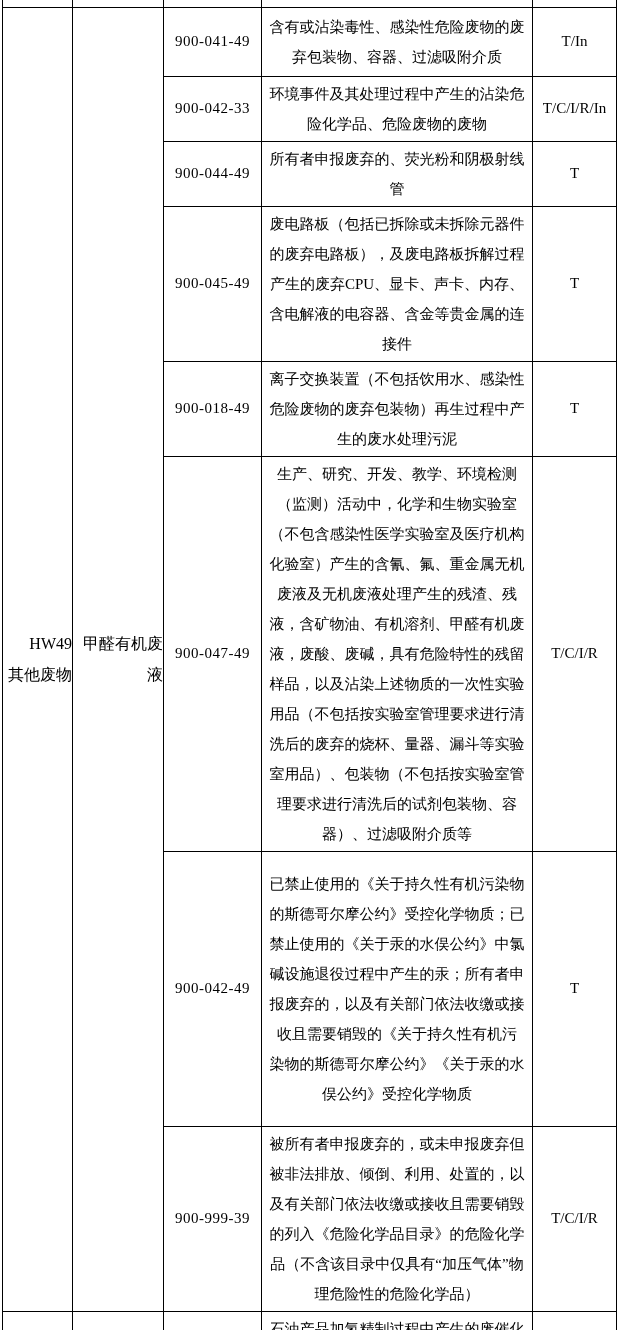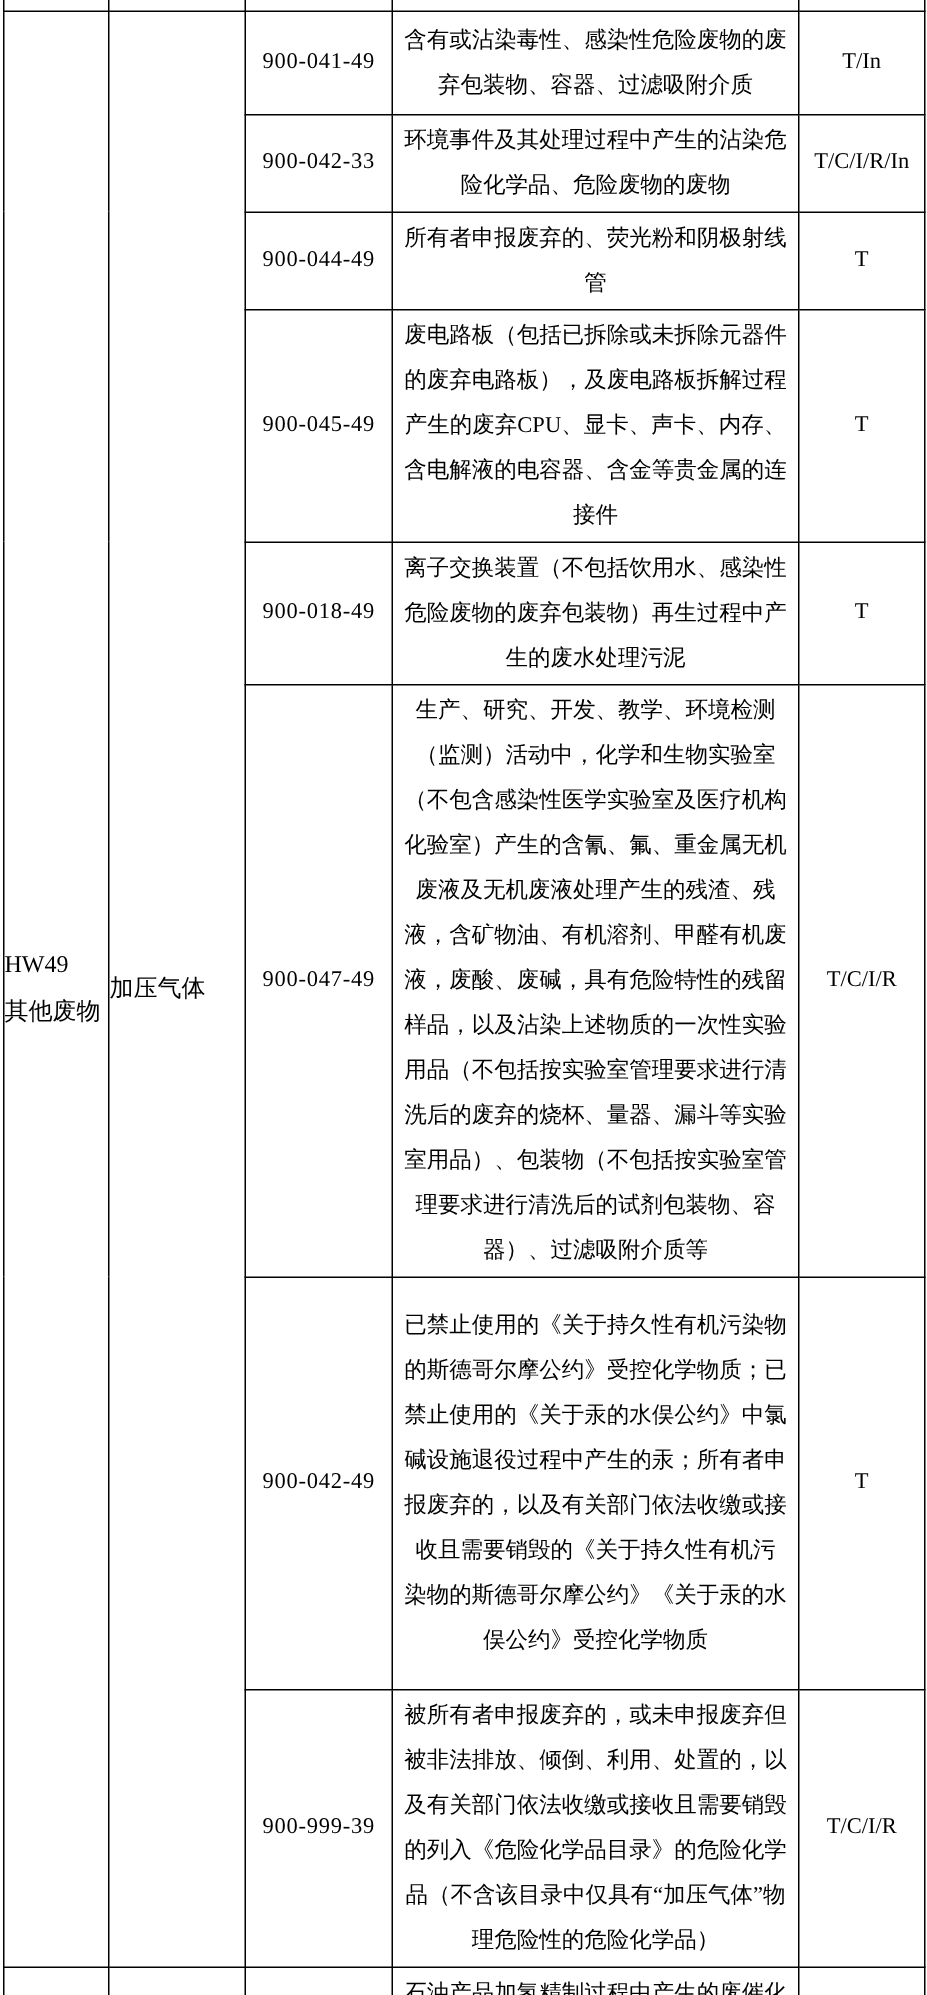--- a/index.html
+++ b/index.html
@@ -21,21 +21,21 @@
   td {
     border: 1px solid #000000;
     vertical-align: middle;
     overflow: hidden;
     box-sizing: border-box;
     padding: 0;
     margin-top: 39px;
   }
   tr.partial td { border-top: none; }
   td.cat, td.ind {
-    text-align: left;
+    text-align: right;
     font-size: 16px;
     line-height: 31px;
   }
   td.code {
     text-align: center;
     font-size: 15px;
     letter-spacing: 0.5px;
   }
   td.desc {
     text-align: center;
@@ -69,21 +69,21 @@
     <td></td>
     <td></td>
   </tr>
 
   <tr style="height:69px">
     <td class="cat" rowspan="8">
       <div>HW49</div>
       <div>其他废物</div>
     </td>
     <td class="ind" rowspan="8">
-      <div>加压气体</div>
+      <div>甲醛有机废液</div>
     </td>
     <td class="code">900-041-49</td>
     <td class="desc">含有或沾染毒性、感染性危险废物的废弃包装物、容器、过滤吸附介质</td>
     <td class="haz">T/In</td>
   </tr>
   <tr style="height:54px">
     <td class="code">900-042-33</td>
     <td class="desc">环境事件及其处理过程中产生的沾染危险化学品、危险废物的废物</td>
     <td class="haz">T/C/I/R/In</td>
   </tr>

